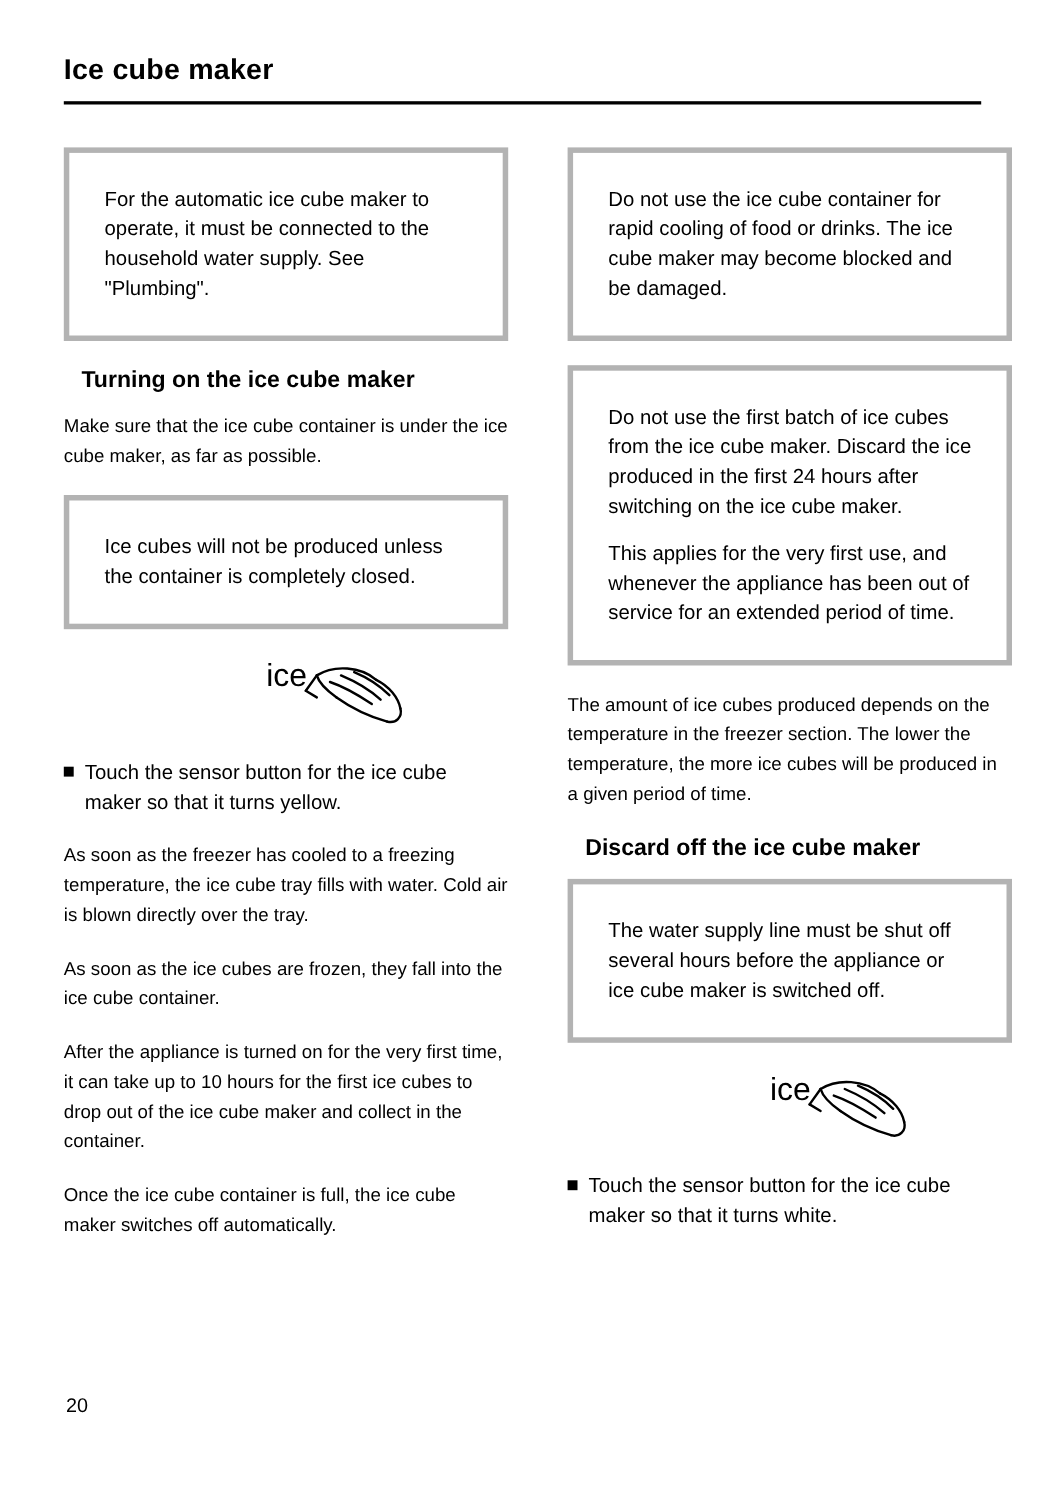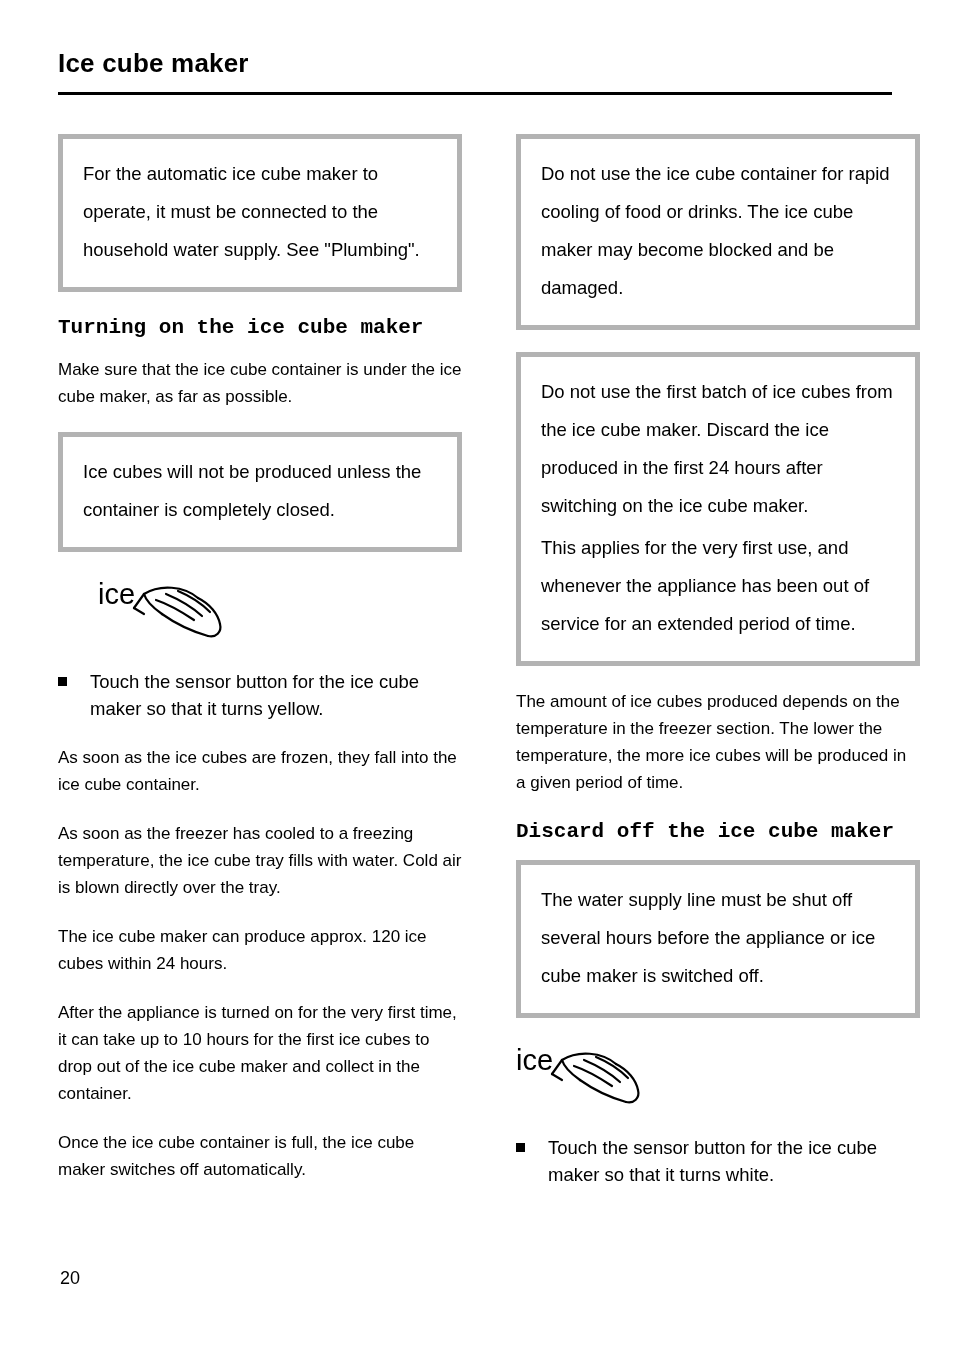--- a/index.html
+++ b/index.html
@@ -45,60 +45,58 @@
   .col-left { left: 58px; }
   .col-right { left: 516px; }
 
   .note {
     border: 5px solid #b3b3b3;
     padding: 12px 14px 14px 16px;
     margin-bottom: 22px;
     box-sizing: border-box;
   }
   .note p {
-    margin: 4px;
+    margin: 16px;
     font-size: 18.5px;
-    line-height: 38px;
+    line-height: 27px;
   }
   p.body {
     margin: 0 0 22px 0;
     font-size: 17px;
     line-height: 27px;
   }
   h2.section {
     font-size: 21px;
     font-weight: bold;
-    margin: 4px 0 14px 0;
+    margin: 4px 0 14px 16px;
     line-height: 28px;
-    font-family: Liberation Mono, monospace;
   }
   h2.section.tight {
     margin-top: 0;
   }
   .bullet {
     display: flex;
     margin: 0 0 22px 0;
     font-size: 18.5px;
     line-height: 27px;
-    gap: 13px;
   }
   .bullet .sq {
     flex: 0 0 auto;
     width: 9px;
     height: 9px;
     background: #000;
     margin: 9px 10px 0 0;
   }
   .bullet .txt {
     flex: 1 1 auto;
   }
   .figure {
     margin: 14px 0 16px 0;
     display: flex;
-    justify-content: flex-start;
+    justify-content: flex-end;
   }
   .figure.left-ind { padding-left: 40px; }
   .figure svg { display: block; }
   .page-number {
     position: absolute;
     left: 60px;
     top: 1268px;
     font-size: 18px;
   }
 </style>
@@ -140,23 +138,22 @@
           <path d="M36 34 L46 40"></path>
         </g>
       </svg>
     </div>
 
     <div class="bullet">
       <span class="sq"></span>
       <span class="txt">Touch the sensor button for the ice cube maker so that it turns yellow.</span>
     </div>
 
+    <p class="body">As soon as the freezer has cooled to a freezing temperature, the ice cube tray fills with water. Cold air is blown directly over the tray.</p>
     <p class="body">As soon as the ice cubes are frozen, they fall into the ice cube container.</p>
-    <p class="body">As soon as the freezer has cooled to a freezing temperature, the ice cube tray fills with water. Cold air is blown directly over the tray.</p>
-    <p class="body">The ice cube maker can produce approx. 120 ice cubes within 24 hours.</p>
     <p class="body">After the appliance is turned on for the very first time, it can take up to 10 hours for the first ice cubes to drop out of the ice cube maker and collect in the container.</p>
     <p class="body">Once the ice cube container is full, the ice cube maker switches off automatically.</p>
 
   </div>
 
   <div class="col col-right">
 
     <div class="note">
       <p>Do not use the ice cube container for rapid cooling of food or drinks. The ice cube maker may become blocked and be damaged.</p>
     </div>

